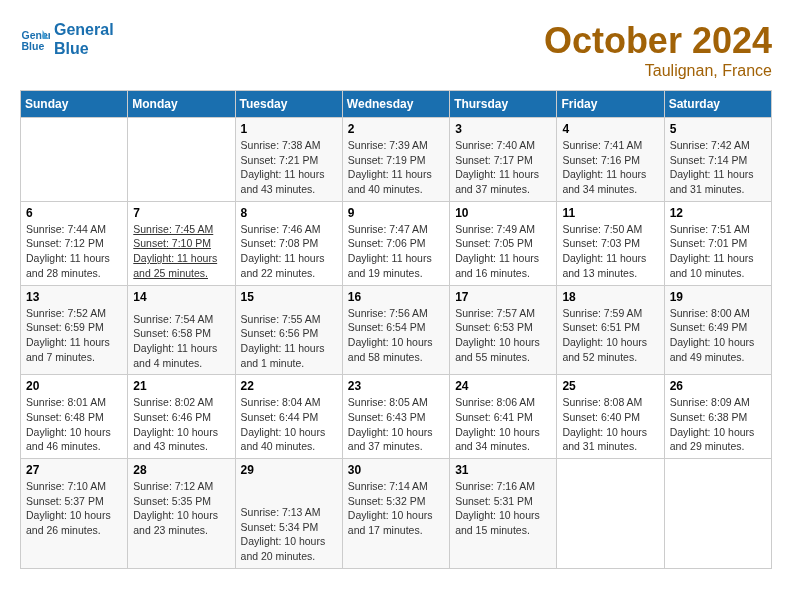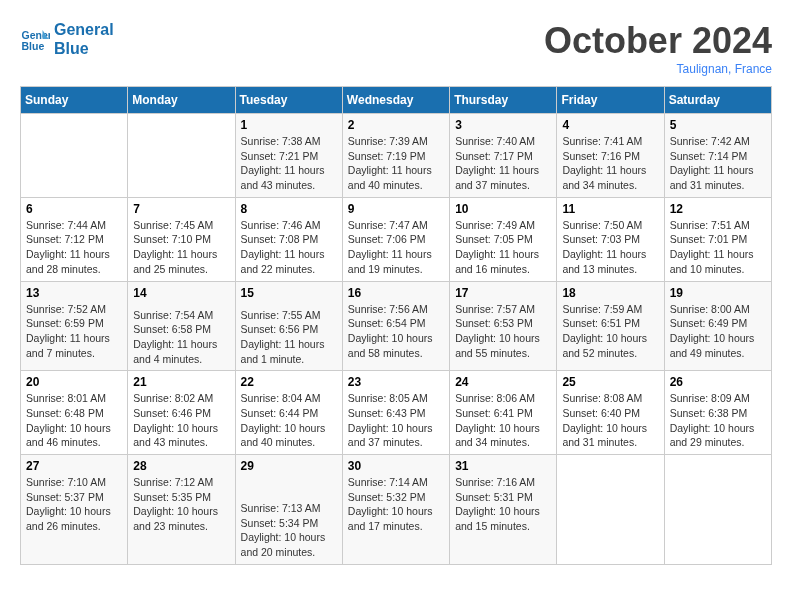--- a/index.html
+++ b/index.html
@@ -24,25 +24,25 @@
     .logo-icon {
       width: 30px;
       height: 30px;
     }
     .title-block {
       text-align: right;
     }
     .month-title {
       font-size: 36px;
       font-weight: bold;
-      color: #404040;
+      color: #a16207;
     }
     .subtitle {
-      font-size: 12px;
-      color: #3b82f6;
+      font-size: 16px;
+      color: #a16207;
     }
     table {
       width: 100%;
       border-collapse: collapse;
       font-size: 11px;
       padding-left: 44px;
     }
     thead tr th {
       background-color: #1a6faf;
       color: #fff;
@@ -148,21 +148,21 @@
       </tr>
       <tr>
         <td>
           <span class="day-num">6</span>
           <div class="day-info" style="white-space: pre-line;">Sunrise: 7:44 AM
 Sunset: 7:12 PM
 Daylight: 11 hours and 28 minutes.</div>
         </td>
         <td>
           <span class="day-num">7</span>
-          <div class="day-info" style="white-space: pre-line;">Sunrise: 7:45 AM
+          <div class="day-info" style="white-space: pre-line; text-decoration: underline;">Sunrise: 7:45 AM
 Sunset: 7:10 PM
 Daylight: 11 hours and 25 minutes.</div>
         </td>
         <td>
           <span class="day-num">8</span>
           <div class="day-info" style="white-space: pre-line;">Sunrise: 7:46 AM
 Sunset: 7:08 PM
 Daylight: 11 hours and 22 minutes.</div>
         </td>
         <td>

